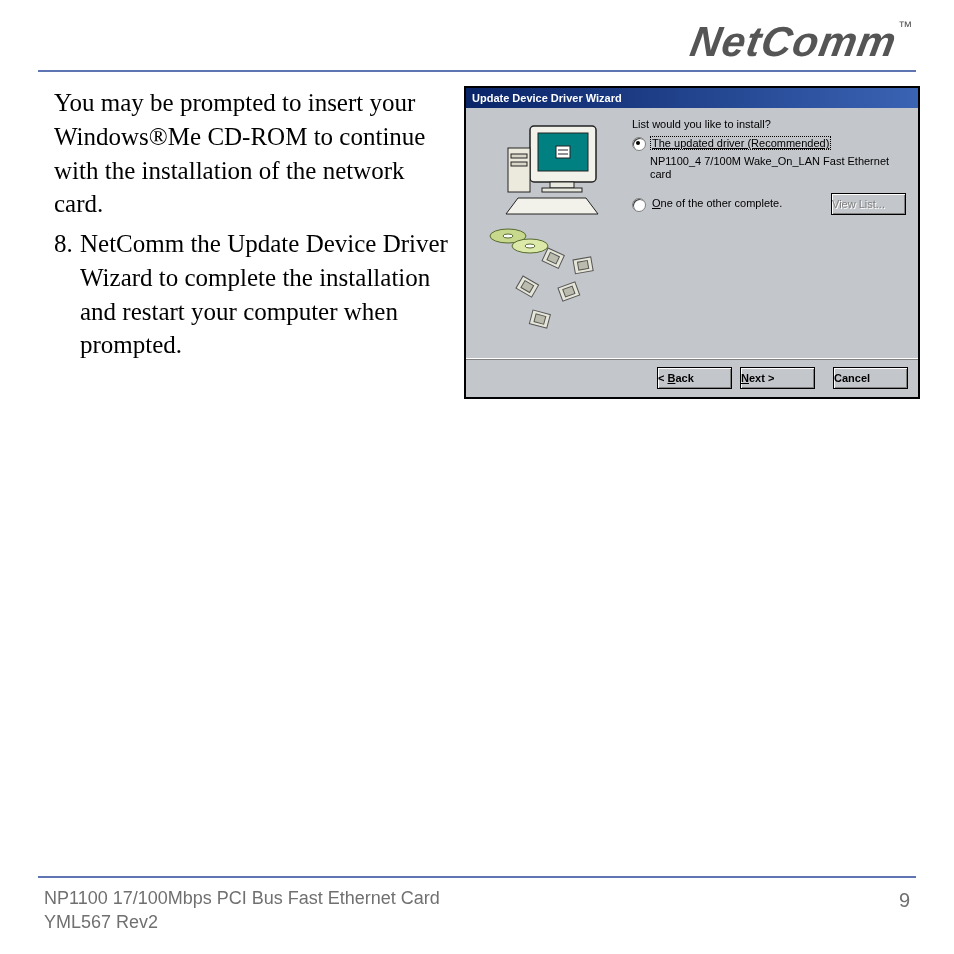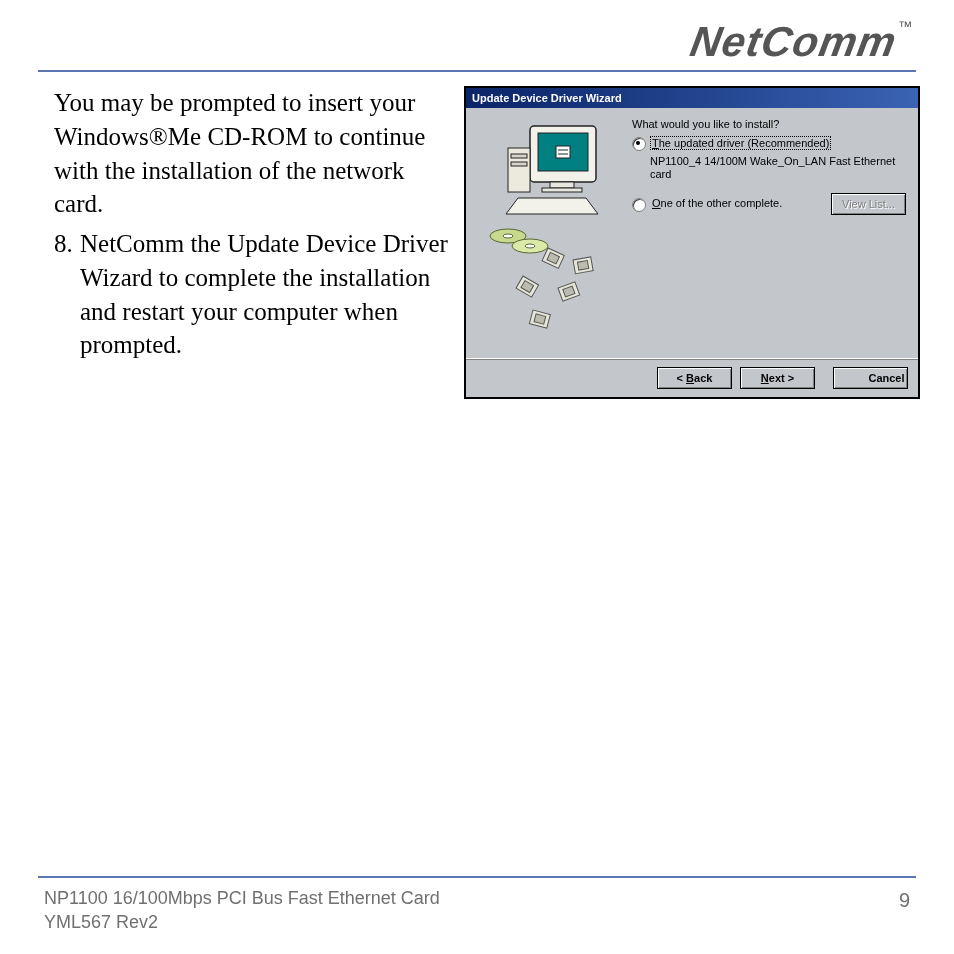--- a/index.html
+++ b/index.html
@@ -141,20 +141,21 @@
     border-radius: 50%;
     background: #000;
   }
   .opt-label {
     display: inline-block;
   }
   .opt-label.focus {
     border: 1px dotted #000;
     padding: 0 1px;
     margin-left: -2px;
+    text-decoration: underline;
   }
   .opt-sub {
     margin: 2px 0 12px 18px;
     line-height: 1.2;
   }
   .second-row {
     display: flex;
     align-items: center;
     justify-content: space-between;
   }
@@ -169,21 +170,21 @@
     font-weight: bold;
   }
   .win-btn {
     font-family: Tahoma, Arial, sans-serif;
     font-size: 11px;
     width: 75px;
     height: 22px;
     background: #c3c6cb;
     border: 1px solid #000;
     box-shadow: inset 1px 1px 0 #fff, inset -1px -1px 0 #808080;
-    text-align: center;
+    text-align: left;
     line-height: 20px;
     box-sizing: border-box;
   }
   .win-btn.disabled {
     color: #808080;
     text-shadow: 1px 1px 0 #fff;
   }
 
   
   .footer-rule {
@@ -274,49 +275,49 @@
                 <rect x="4" y="3" width="10" height="8" fill="#bcbcae" stroke="#555"></rect>
               </g>
               <g transform="translate(55,192) rotate(15)">
                 <rect x="0" y="0" width="18" height="14" fill="#e5e5d8" stroke="#555"></rect>
                 <rect x="4" y="3" width="10" height="8" fill="#bcbcae" stroke="#555"></rect>
               </g>
             </svg>
           </div>
 
           <div class="info-col">
-            <p class="question">What would you like to install?</p>
+            <p class="question">List would you like to install?</p>
 
             <div class="opt-row">
               <div class="radio checked"></div>
               <span class="opt-label focus"><span class="underline">T</span><span>he updated driver (Recommended)</span></span>
             </div>
-            <div class="opt-sub">NP1100_4 14/100M Wake_On_LAN Fast Ethernet card</div>
+            <div class="opt-sub">NP1100_4 7/100M Wake_On_LAN Fast Ethernet card</div>
 
             <div class="second-row">
               <div class="opt-row" style="margin-bottom:0;">
                 <div class="radio"></div>
                 <span class="opt-label"><span class="underline">O</span><span>ne of the other complete.</span></span>
               </div>
               <div class="win-btn disabled">View List...</div>
             </div>
           </div>
         </div>
 
         <div class="button-bar">
           <div class="win-btn"><span>&lt; </span><span class="underline">B</span><span>ack</span></div>
           <div class="win-btn"><span></span><span class="underline">N</span><span>ext &gt;</span></div>
-          <div class="win-btn" style="margin-left:10px;padding-left:32px;">Cancel</div>
+          <div class="win-btn" style="margin-left:10px;">Cancel</div>
         </div>
       </div>
     </div>
   </div>
 
   <hr class="footer-rule">
   <div class="footer">
     <div class="left">
-      <div>NP1100 16/100Mbps PCI Bus Fast Ethernet Card</div>
+      <div>NP1100 17/100Mbps PCI Bus Fast Ethernet Card</div>
       <div>YML567 Rev2</div>
     </div>
     <div class="right">9</div>
   </div>
 
 </div>
 
 </body></html>

